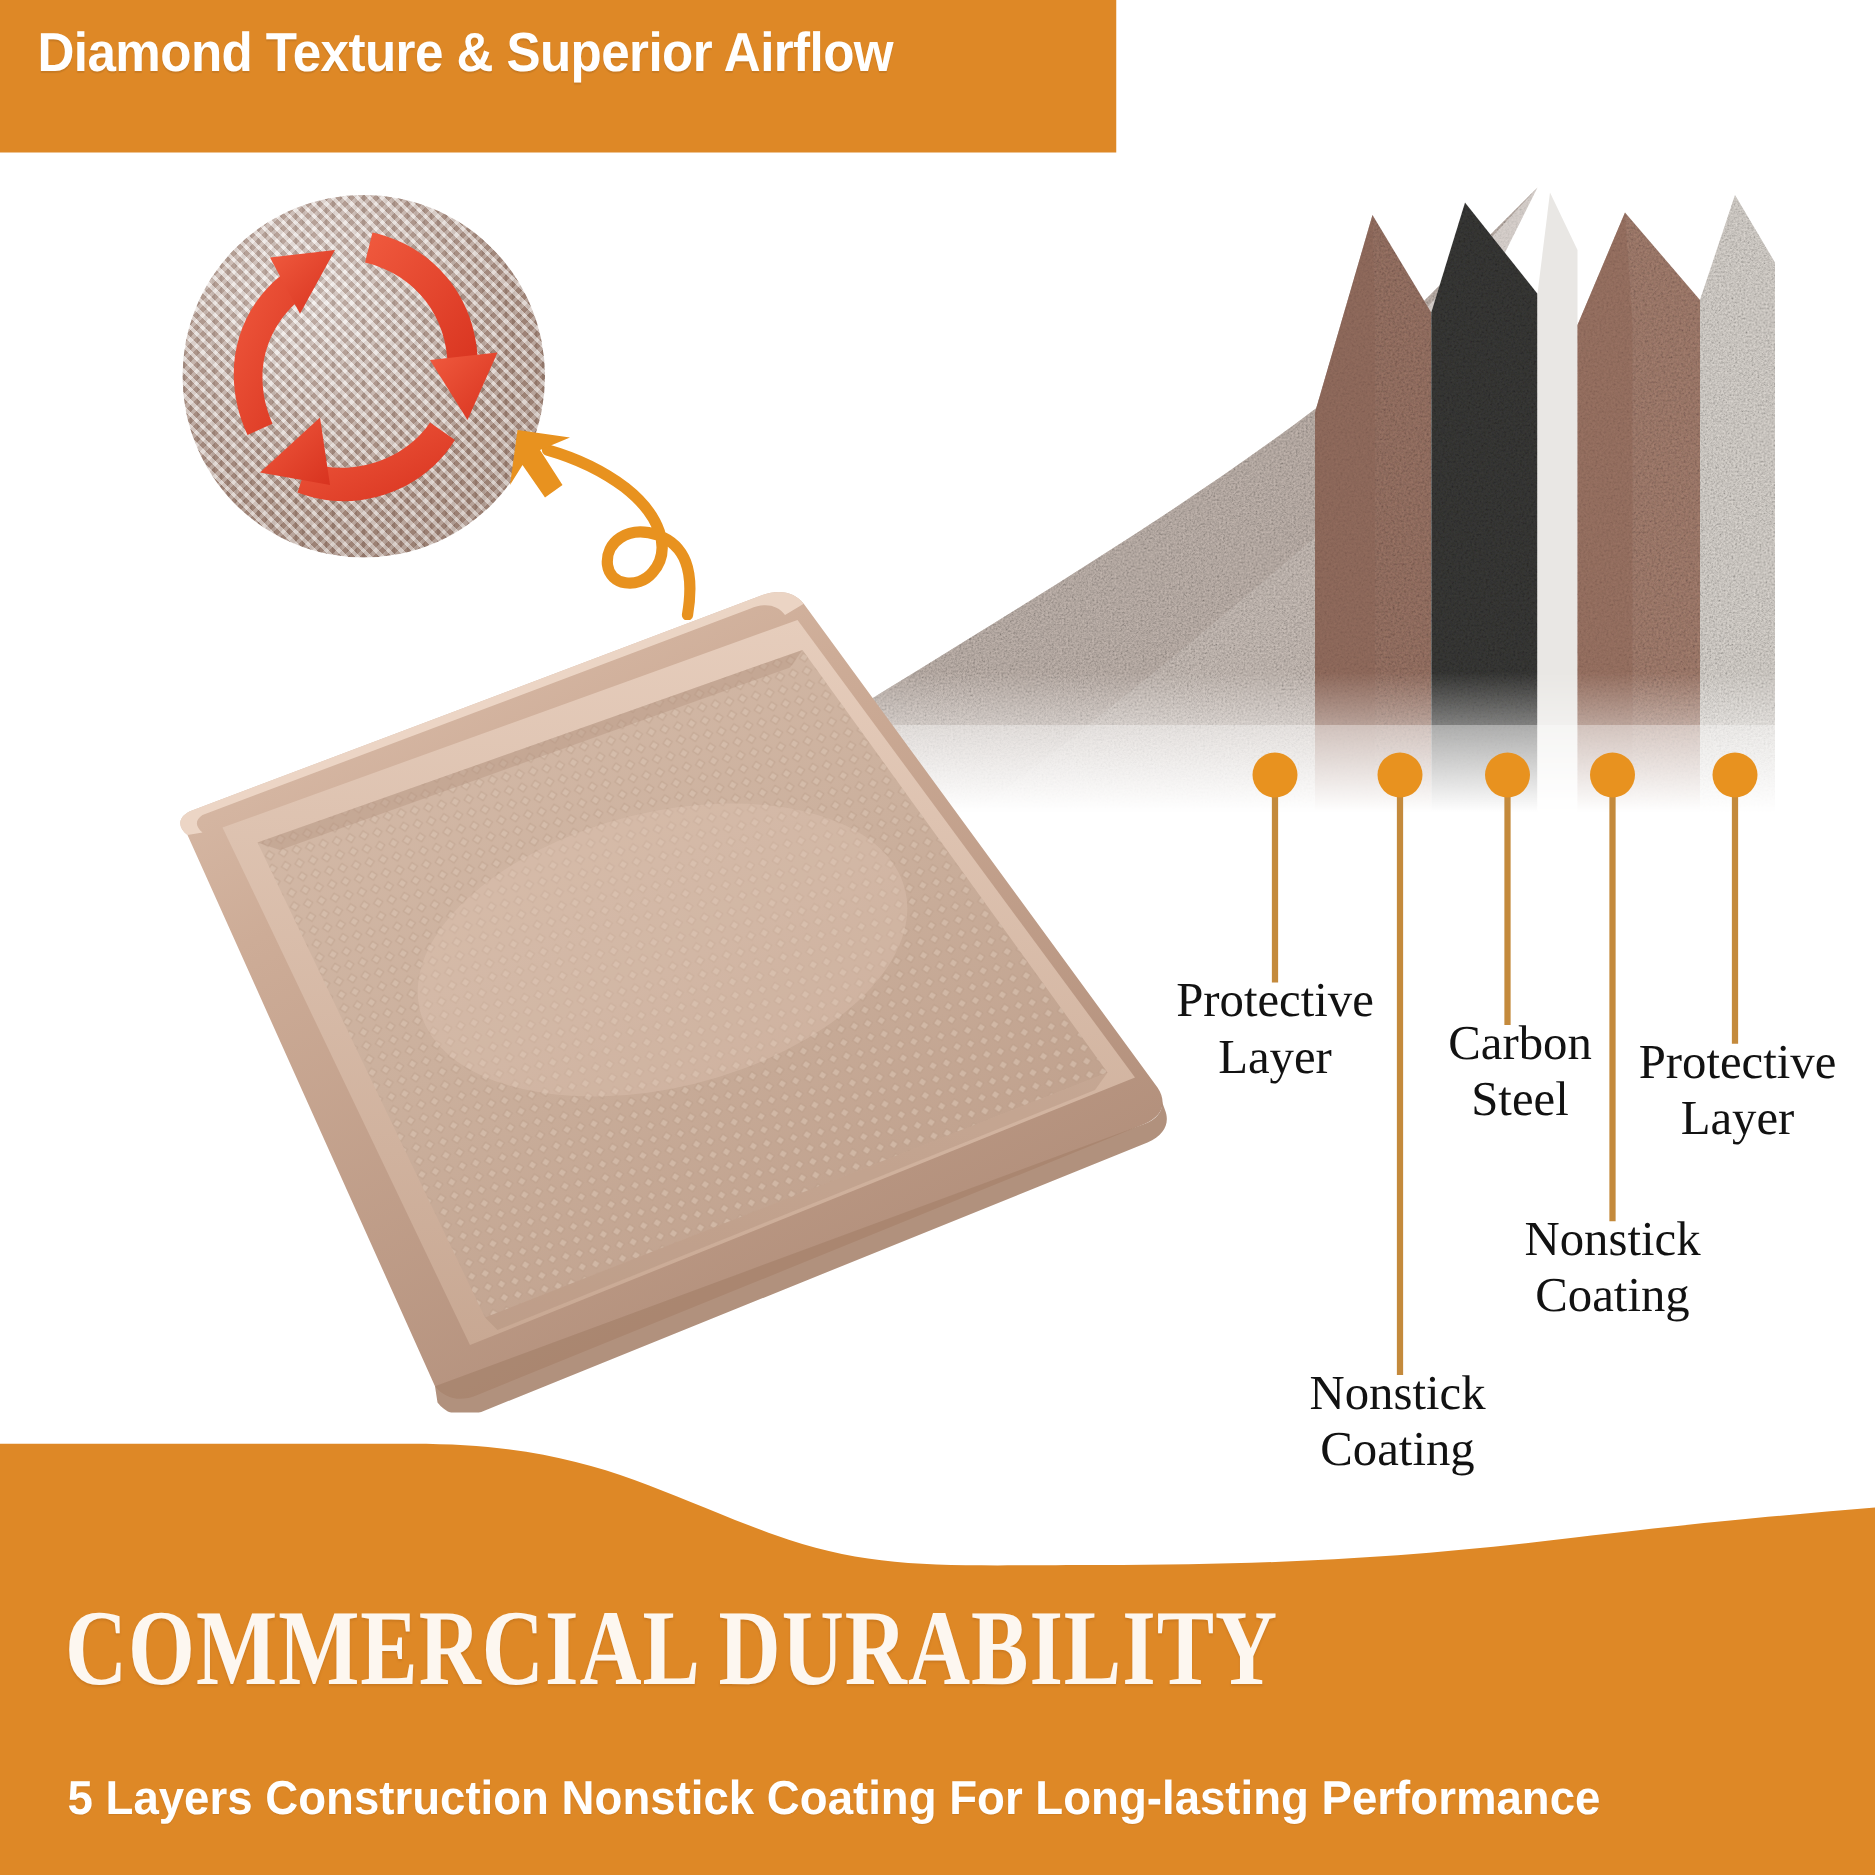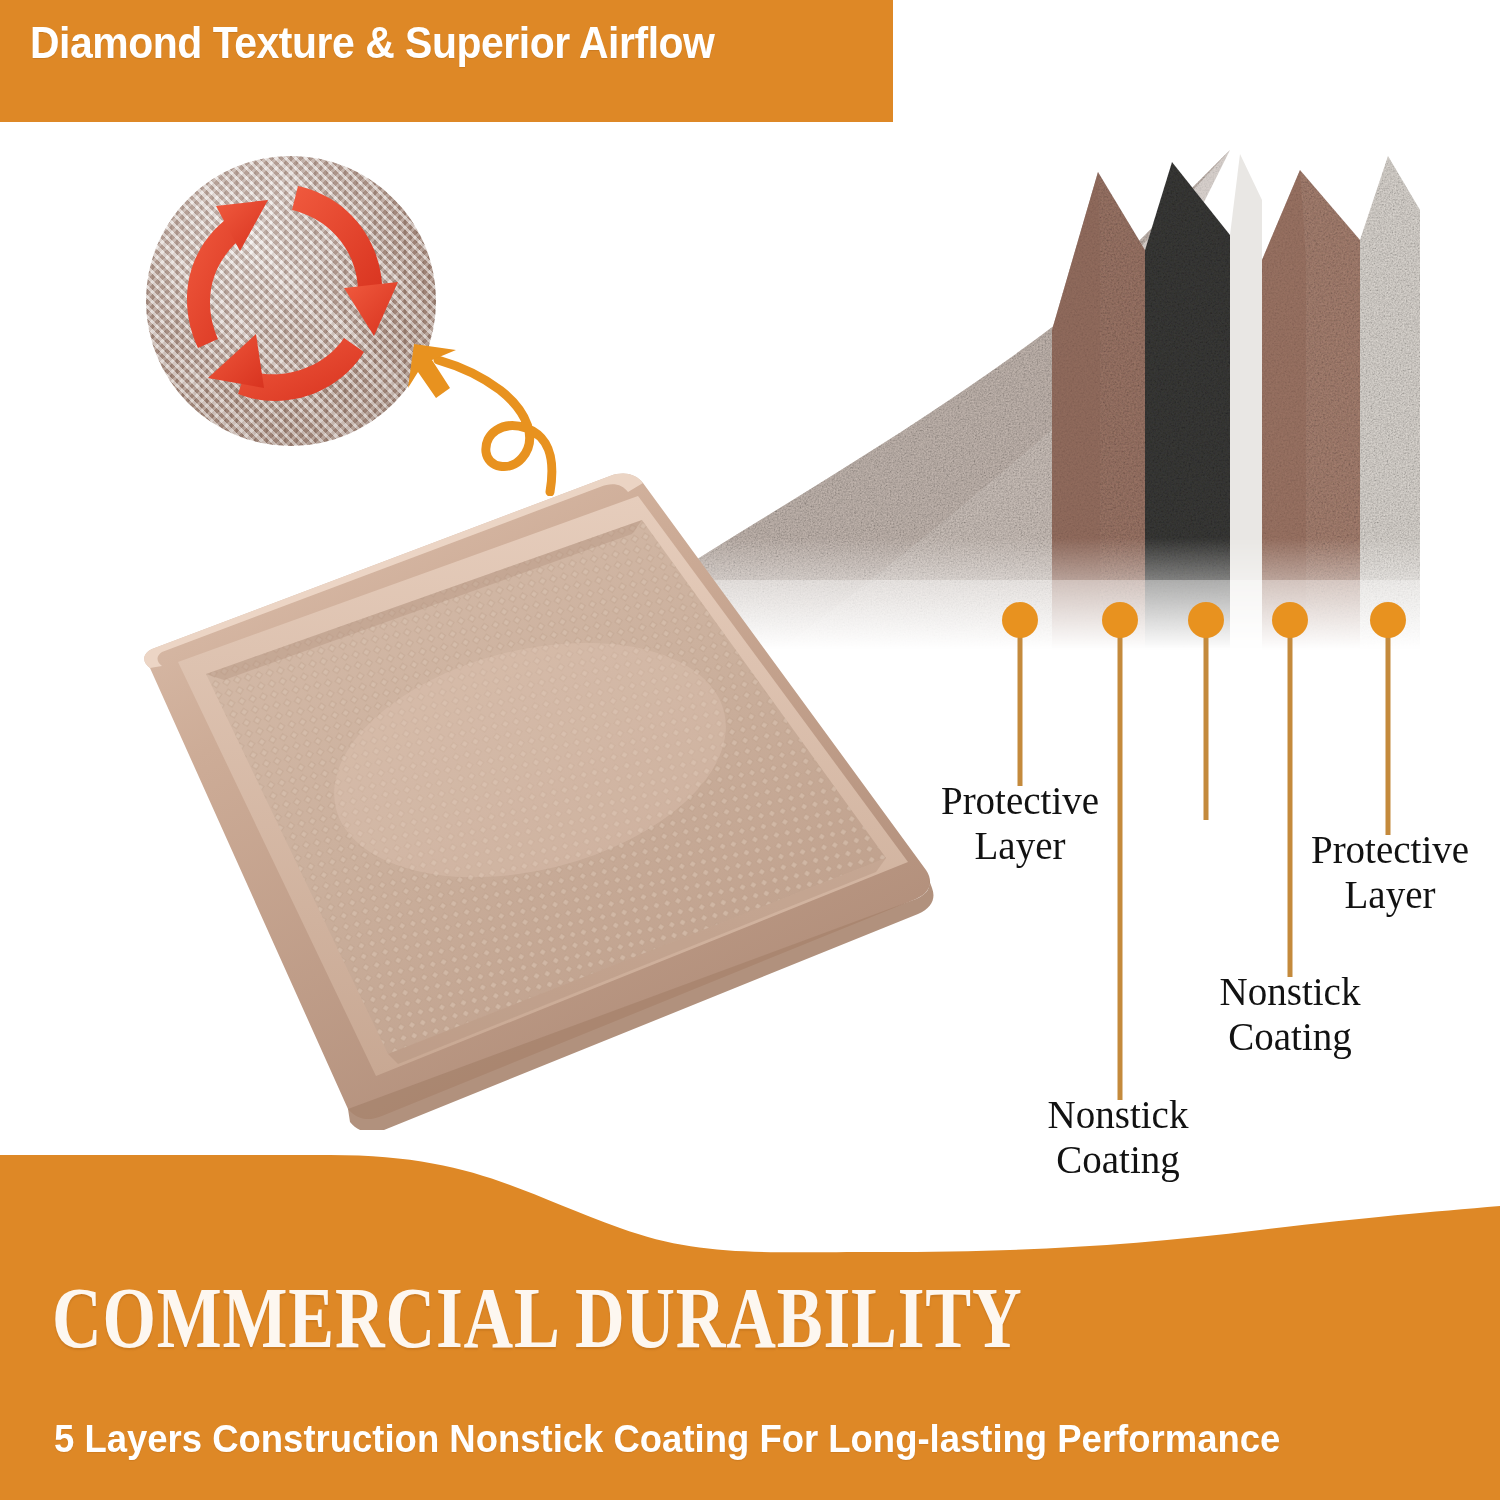--- a/index.html
+++ b/index.html
@@ -254,20 +254,22 @@
       </g>
     </svg>
   </div>
 
   <div class="label" style="left:930px;top:778px;width:180px;">Protective
 Layer</div>
 
   <div class="label" style="left:1028px;top:1092px;width:180px;">Nonstick
 Coating</div>
 
+  <div class="label" style="left:1140px;top:812px;width:152px;">Carbon
+Steel</div>
 
   <div class="label" style="left:1204px;top:969px;width:172px;">Nonstick
 Coating</div>
 
   <div class="label" style="left:1300px;top:827px;width:180px;">Protective
 Layer</div>
 
   <div class="bottom-wave">
     <svg viewBox="0 0 1500 380" width="1500" height="380" preserveAspectRatio="none">
       <path d="M0,35 L330,35 C470,35 520,72 620,108 C700,137 760,132 880,132

